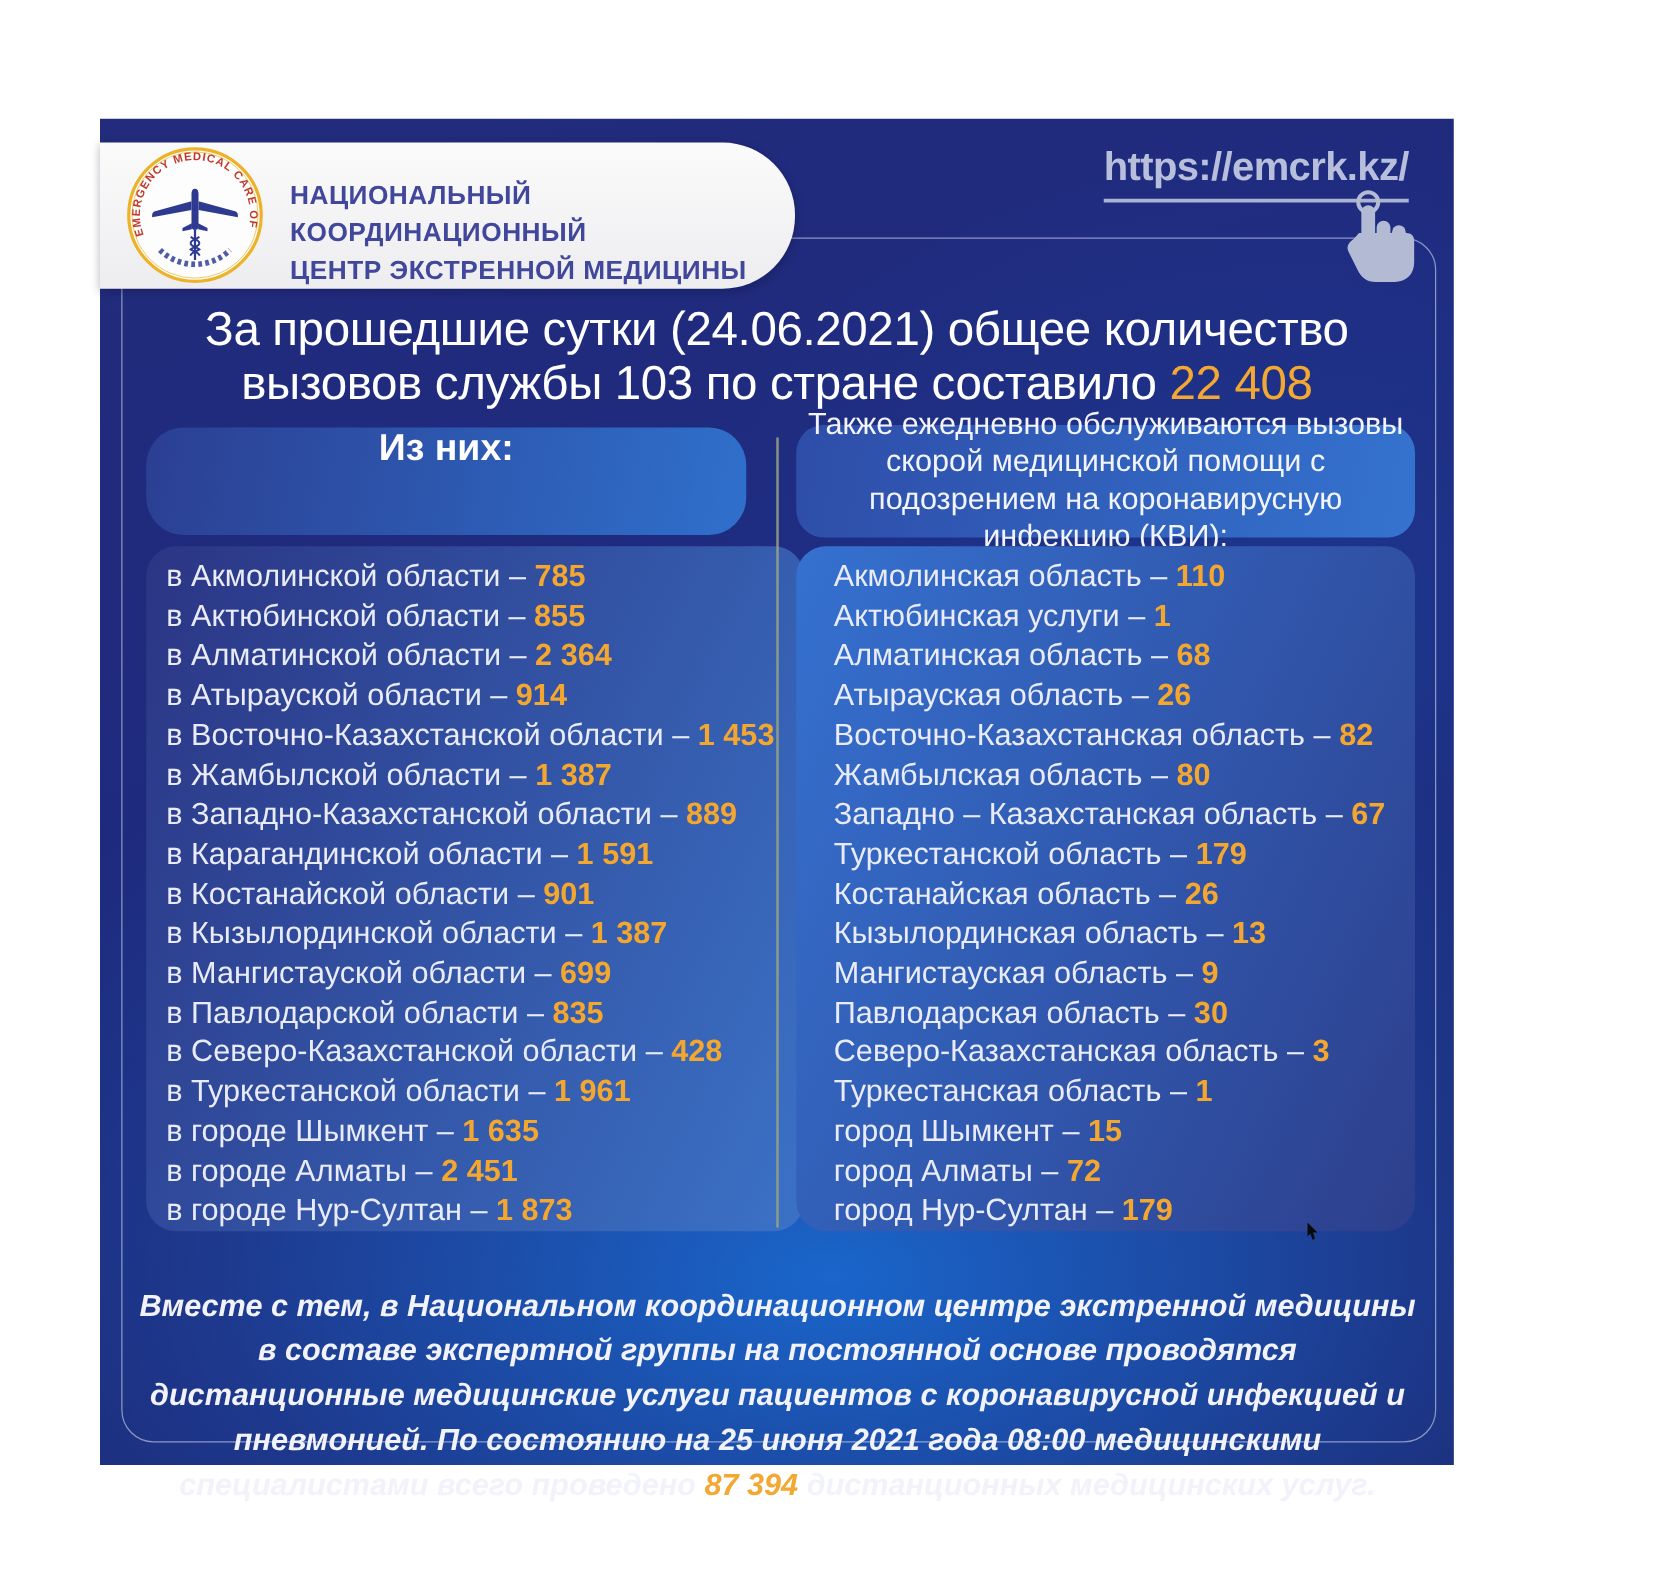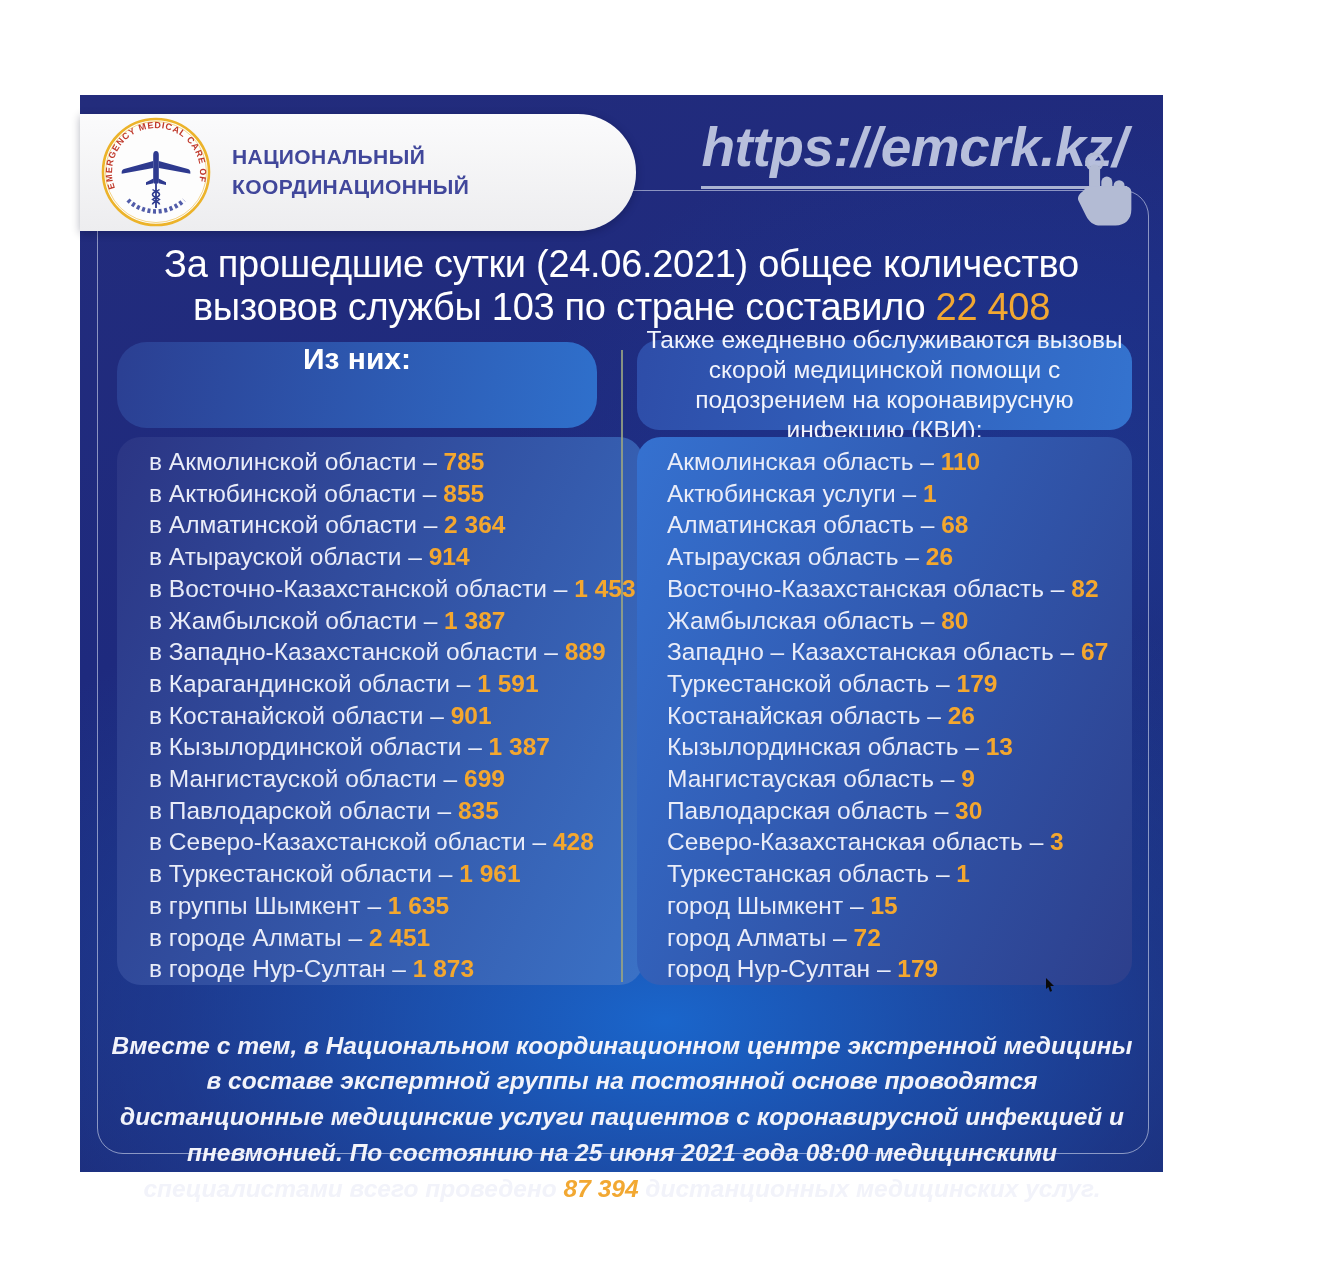--- a/index.html
+++ b/index.html
@@ -14,42 +14,42 @@
     border:1.5px solid rgba(230,235,250,0.55);border-radius:26px;z-index:1;}
   
   .pill{position:absolute;left:0;top:19px;width:556px;height:117px;z-index:3;
     background:linear-gradient(180deg,#fbfbfc 0%,#ededef 100%);
     border-radius:0 58px 58px 0;box-shadow:0 2px 8px rgba(5,10,40,.3);}
   .logo{position:absolute;left:21px;top:3px;width:110px;height:110px;}
   .org-name{position:absolute;left:152px;top:28px;width:396px;
     color:#41479b;font-size:21px;font-weight:700;line-height:1.42;letter-spacing:.4px;}
   
   .url-wrap{position:absolute;right:36px;top:20px;z-index:3;text-align:right;}
-  .url{display:inline-block;font-size:55px;font-weight:700;font-style:italic;
+  .url{display:inline-block;font-size:32px;font-weight:700;
     color:#b7bfdc;letter-spacing:-.5px;border-bottom:3px solid #aab3d2;
     padding-bottom:7px;text-decoration:none;}
   .hand{position:absolute;left:988px;top:57px;width:74px;height:76px;z-index:4;}
   
   .title{position:absolute;left:40px;top:148px;width:1003px;text-align:center;z-index:2;
     color:#ffffff;font-size:38px;font-weight:400;line-height:1.14;letter-spacing:-.3px;}
   .title .total{color:#f2a832;}
   
   .hatch{background-image:
       repeating-linear-gradient(135deg, rgba(11,20,76,0.30) 0 7px, rgba(255,255,255,0.05) 7px 9px, rgba(255,255,255,0) 9px 27px);}
   .hdr-left{position:absolute;left:37px;top:247px;width:480px;height:86px;border-radius:30px;z-index:2;
     background:linear-gradient(100deg,#2b3f92 0%,#2f70cc 100%);
     display:flex;justify-content:center;
     color:#fff;font-size:30px;font-weight:700;}
   .hdr-right{position:absolute;left:557px;top:245px;width:495px;height:90px;border-radius:22px;z-index:2;
     background:linear-gradient(100deg,#2e4da8 0%,#3473cf 100%);
     display:flex;align-items:center;justify-content:center;text-align:center;
     color:#f2f4fc;font-size:24.5px;font-weight:400;line-height:1.22;padding:0 8px;box-sizing:border-box;}
   .list{position:absolute;top:342px;height:548px;border-radius:24px;z-index:2;
     box-sizing:border-box;padding-top:9px;}
-  .list-left{left:37px;width:526px;padding-left:32px;
+  .list-left{left:37px;width:526px;padding-left:16px;
     background:linear-gradient(115deg,#2b3584 0%,#3b72c6 100%);}
   .list-right{left:557px;width:495px;padding-left:30px;
     background:linear-gradient(115deg,#3571d0 0%,#2d3f8c 100%);}
   .row{white-space:nowrap;line-height:31.7px;font-size:24.5px;}
   .row .lbl{color:#e9ecf8;}
   .row .num{color:#f4a72e;font-weight:700;}
   .divider{position:absolute;left:541px;top:255px;width:2px;height:632px;z-index:2;
     background:#9aa583;opacity:.85;}
   
   .footer{position:absolute;left:22px;top:908px;width:1040px;text-align:center;z-index:2;
@@ -84,20 +84,21 @@
         </g>
         <g stroke="#2e3a8f" fill="none">
           <line x1="55" y1="67" x2="55" y2="91" stroke-width="1.8"></line>
           <path d="M51.5 72.5 c3.5 2.5 7 2.5 7 5 c0 2.5 -3.5 2.5 -7 5 c3.5 2.5 7 2.5 7 5" stroke-width="1.5"></path>
           <path d="M58.5 72.5 c-3.5 2.5 -7 2.5 -7 5 c0 2.5 3.5 2.5 7 5 c-3.5 2.5 -7 2.5 -7 5" stroke-width="1.5"></path>
         </g>
         <path d="M27 83 A40 40 0 0 0 83 83" fill="none" stroke="#32409a" stroke-width="4.5" stroke-dasharray="3 2.6" opacity="0.85"></path>
       </svg>
       <div class="org-name">
         <div>НАЦИОНАЛЬНЫЙ КООРДИНАЦИОННЫЙ</div>
+        <div>ЦЕНТР ЭКСТРЕННОЙ МЕДИЦИНЫ</div>
       </div>
     </div>
 
     <div class="url-wrap">
       <a class="url" href="#">https://emcrk.kz/</a>
     </div>
     <svg class="hand" viewBox="0 0 60 62" fill="#b3bbd4">
       <circle cx="21.5" cy="8" r="6.5" fill="none" stroke="#b3bbd4" stroke-width="2.6"></circle>
       <rect x="17" y="10" width="9" height="28" rx="4.5"></rect>
       <rect x="27" y="20" width="9" height="16" rx="4.5"></rect>
@@ -128,21 +129,21 @@
         <div class="row"><span class="lbl">в Восточно-Казахстанской области</span><span class="lbl"> – </span><span class="num">1 453</span></div>
         <div class="row"><span class="lbl">в Жамбылской области</span><span class="lbl"> – </span><span class="num">1 387</span></div>
         <div class="row"><span class="lbl">в Западно-Казахстанской области</span><span class="lbl"> – </span><span class="num">889</span></div>
         <div class="row"><span class="lbl">в Карагандинской области</span><span class="lbl"> – </span><span class="num">1 591</span></div>
         <div class="row"><span class="lbl">в Костанайской области</span><span class="lbl"> – </span><span class="num">901</span></div>
         <div class="row"><span class="lbl">в Кызылординской области</span><span class="lbl"> – </span><span class="num">1 387</span></div>
         <div class="row"><span class="lbl">в Мангистауской области</span><span class="lbl"> – </span><span class="num">699</span></div>
         <div class="row"><span class="lbl">в Павлодарской области</span><span class="lbl"> – </span><span class="num">835</span></div>
         <div class="row"><span class="lbl">в Северо-Казахстанской области</span><span class="lbl"> – </span><span class="num">428</span></div>
         <div class="row"><span class="lbl">в Туркестанской области</span><span class="lbl"> – </span><span class="num">1 961</span></div>
-        <div class="row"><span class="lbl">в группы Шымкент</span><span class="lbl"> – </span><span class="num">1 635</span></div>
+        <div class="row"><span class="lbl">в городе Шымкент</span><span class="lbl"> – </span><span class="num">1 635</span></div>
         <div class="row"><span class="lbl">в городе Алматы</span><span class="lbl"> – </span><span class="num">2 451</span></div>
         <div class="row"><span class="lbl">в городе Нур-Султан</span><span class="lbl"> – </span><span class="num">1 873</span></div>
       </div>
     <div class="divider"></div>
     <div class="list list-right">
         <div class="row"><span class="lbl">Акмолинская область</span><span class="lbl"> – </span><span class="num">110</span></div>
         <div class="row"><span class="lbl">Актюбинская услуги</span><span class="lbl"> – </span><span class="num">1</span></div>
         <div class="row"><span class="lbl">Алматинская область</span><span class="lbl"> – </span><span class="num">68</span></div>
         <div class="row"><span class="lbl">Атырауская область</span><span class="lbl"> – </span><span class="num">26</span></div>
         <div class="row"><span class="lbl">Восточно-Казахстанская область</span><span class="lbl"> – </span><span class="num">82</span></div>

